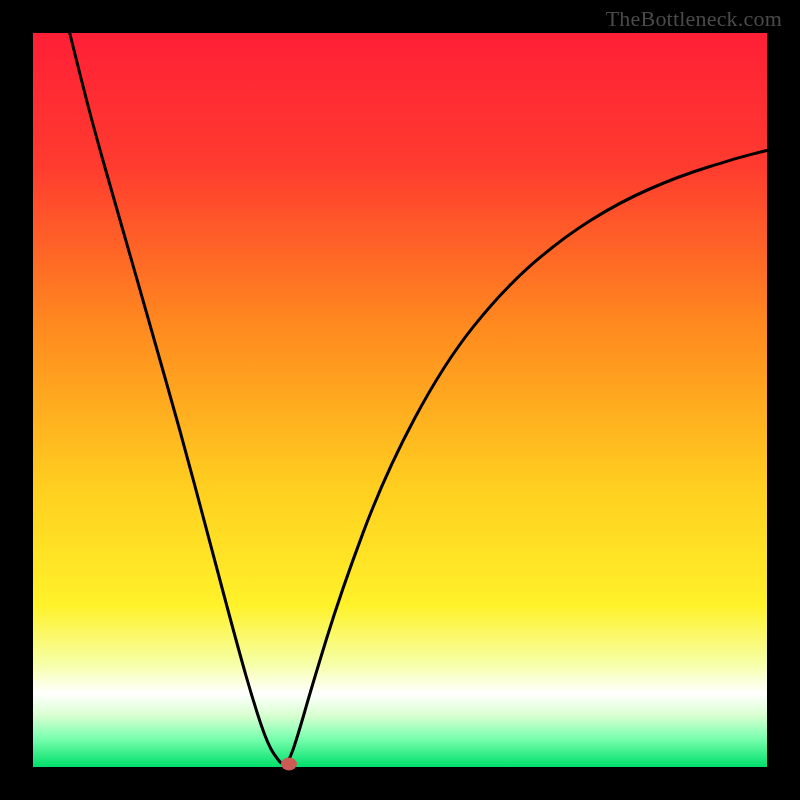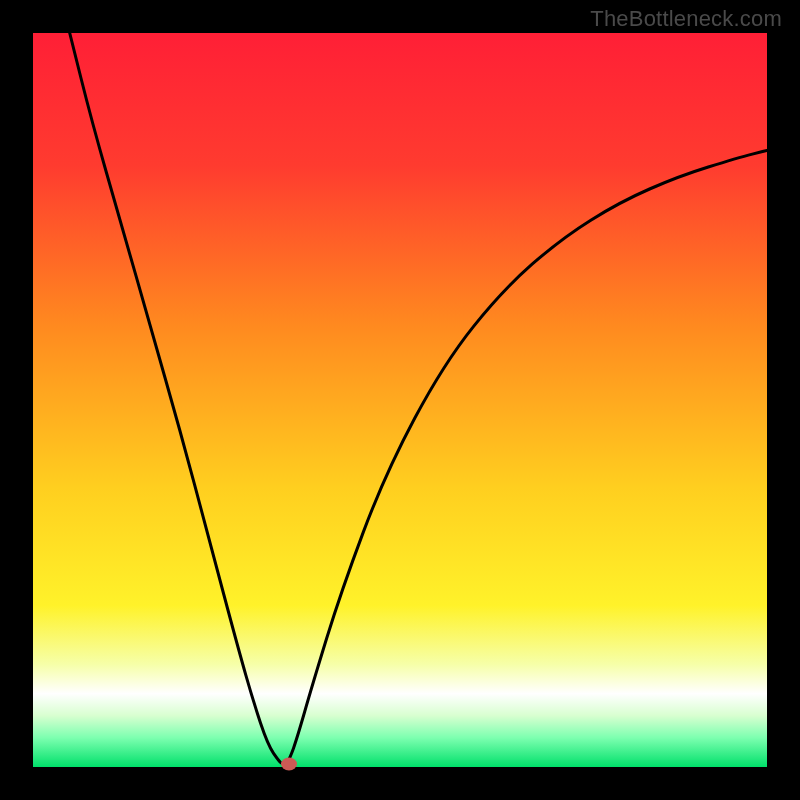--- a/index.html
+++ b/index.html
@@ -11,20 +11,21 @@
     overflow: hidden;
     font-family: Arial, Helvetica, sans-serif;
   }
   .frame {
     position: absolute;
     left: 0;
     top: 0;
     width: 800px;
     height: 800px;
     background: #000;
+    font-family: Liberation Serif, serif;
   }
   .plot {
     position: absolute;
     left: 33px;
     top: 33px;
     width: 734px;
     height: 734px;
     
   }
   .watermark {

